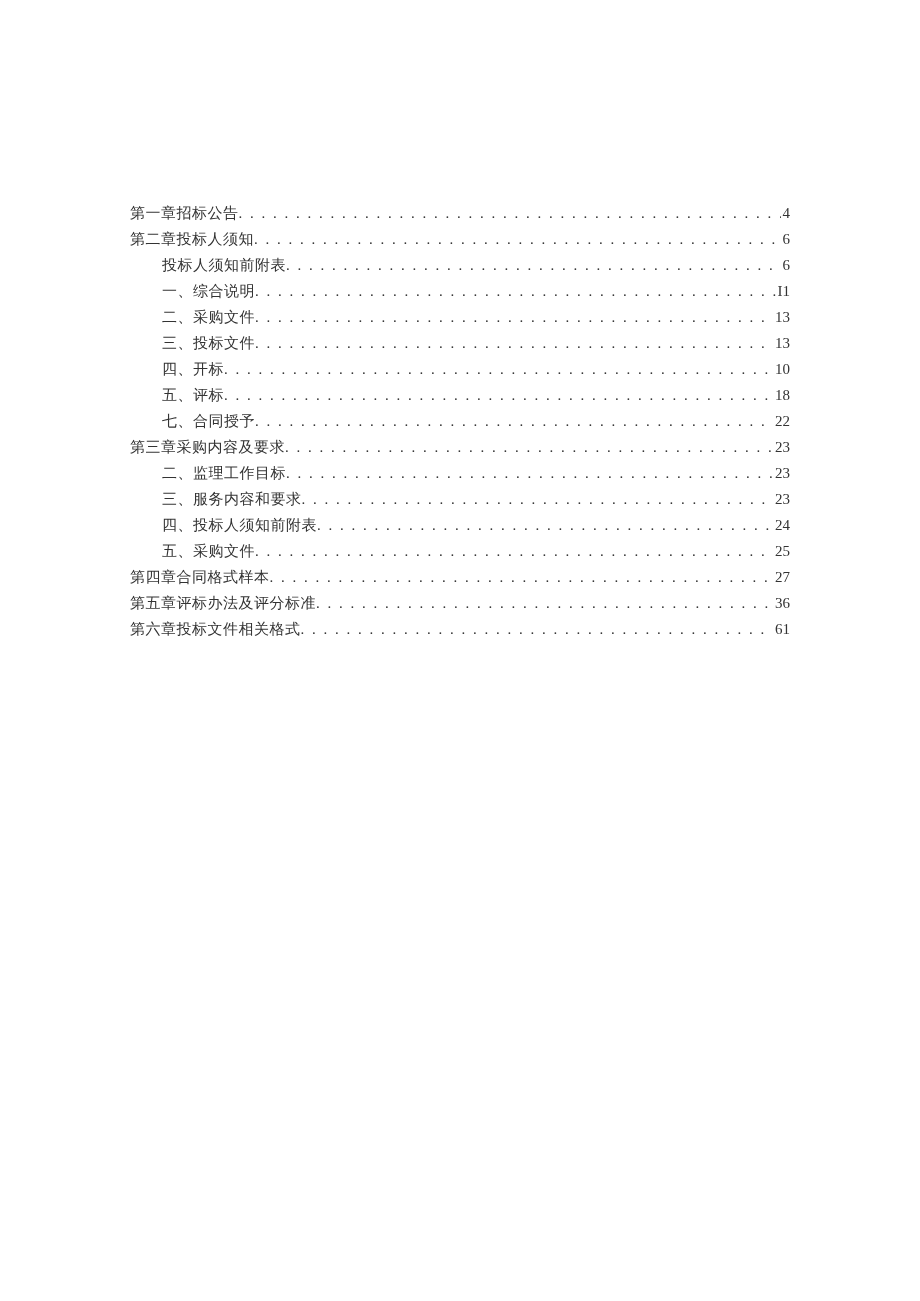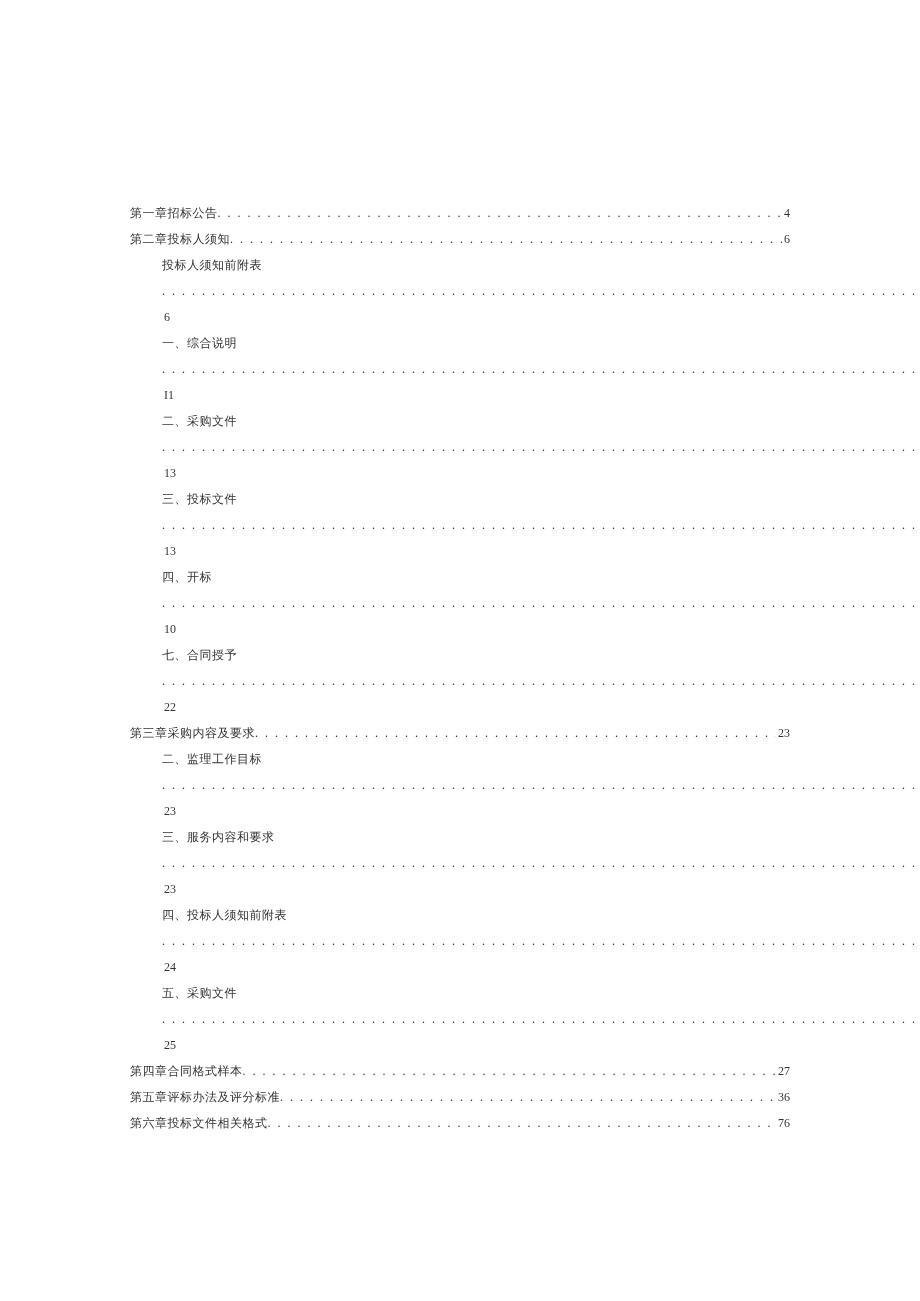--- a/index.html
+++ b/index.html
@@ -10,31 +10,30 @@
     body {
       background: #ffffff;
       font-family: "SimSun", "宋体", serif;
       width: 920px;
       height: 1301px;
       padding: 200px 130px 0 130px;
     }
     .toc-line {
       display: flex;
       align-items: baseline;
-      font-size: 12px;
+      font-size: 15px;
       line-height: 26px;
       color: #333333;
       white-space: nowrap;
     }
     .toc-line.level-0 {
       padding-left: 0;
     }
     .toc-line.level-1 {
       padding-left: 32px;
-      flex-direction: column;
     }
     .toc-label {
       flex-shrink: 0;
       letter-spacing: 0.5px;
     }
     .toc-dots {
       flex: 1;
       overflow: hidden;
       letter-spacing: 2px;
       color: #333333;
@@ -80,20 +79,25 @@
       <span class="toc-label">三、投标文件</span>
       <span class="toc-dots"></span>
       <span class="toc-page">13</span>
     </div>
     <div class="toc-line level-1">
       <span class="toc-label">四、开标</span>
       <span class="toc-dots"></span>
       <span class="toc-page">10</span>
     </div>
     <div class="toc-line level-1">
+      <span class="toc-label">五、评标</span>
+      <span class="toc-dots"></span>
+      <span class="toc-page">18</span>
+    </div>
+    <div class="toc-line level-1">
       <span class="toc-label">七、合同授予</span>
       <span class="toc-dots"></span>
       <span class="toc-page">22</span>
     </div>
     <div class="toc-line level-0">
       <span class="toc-label">第三章采购内容及要求</span>
       <span class="toc-dots"></span>
       <span class="toc-page">23</span>
     </div>
     <div class="toc-line level-1">
@@ -122,15 +126,15 @@
       <span class="toc-page">27</span>
     </div>
     <div class="toc-line level-0">
       <span class="toc-label">第五章评标办法及评分标准</span>
       <span class="toc-dots"></span>
       <span class="toc-page">36</span>
     </div>
     <div class="toc-line level-0">
       <span class="toc-label">第六章投标文件相关格式</span>
       <span class="toc-dots"></span>
-      <span class="toc-page">76</span>
+      <span class="toc-page">61</span>
     </div>
   </div>
 
 </body></html>

